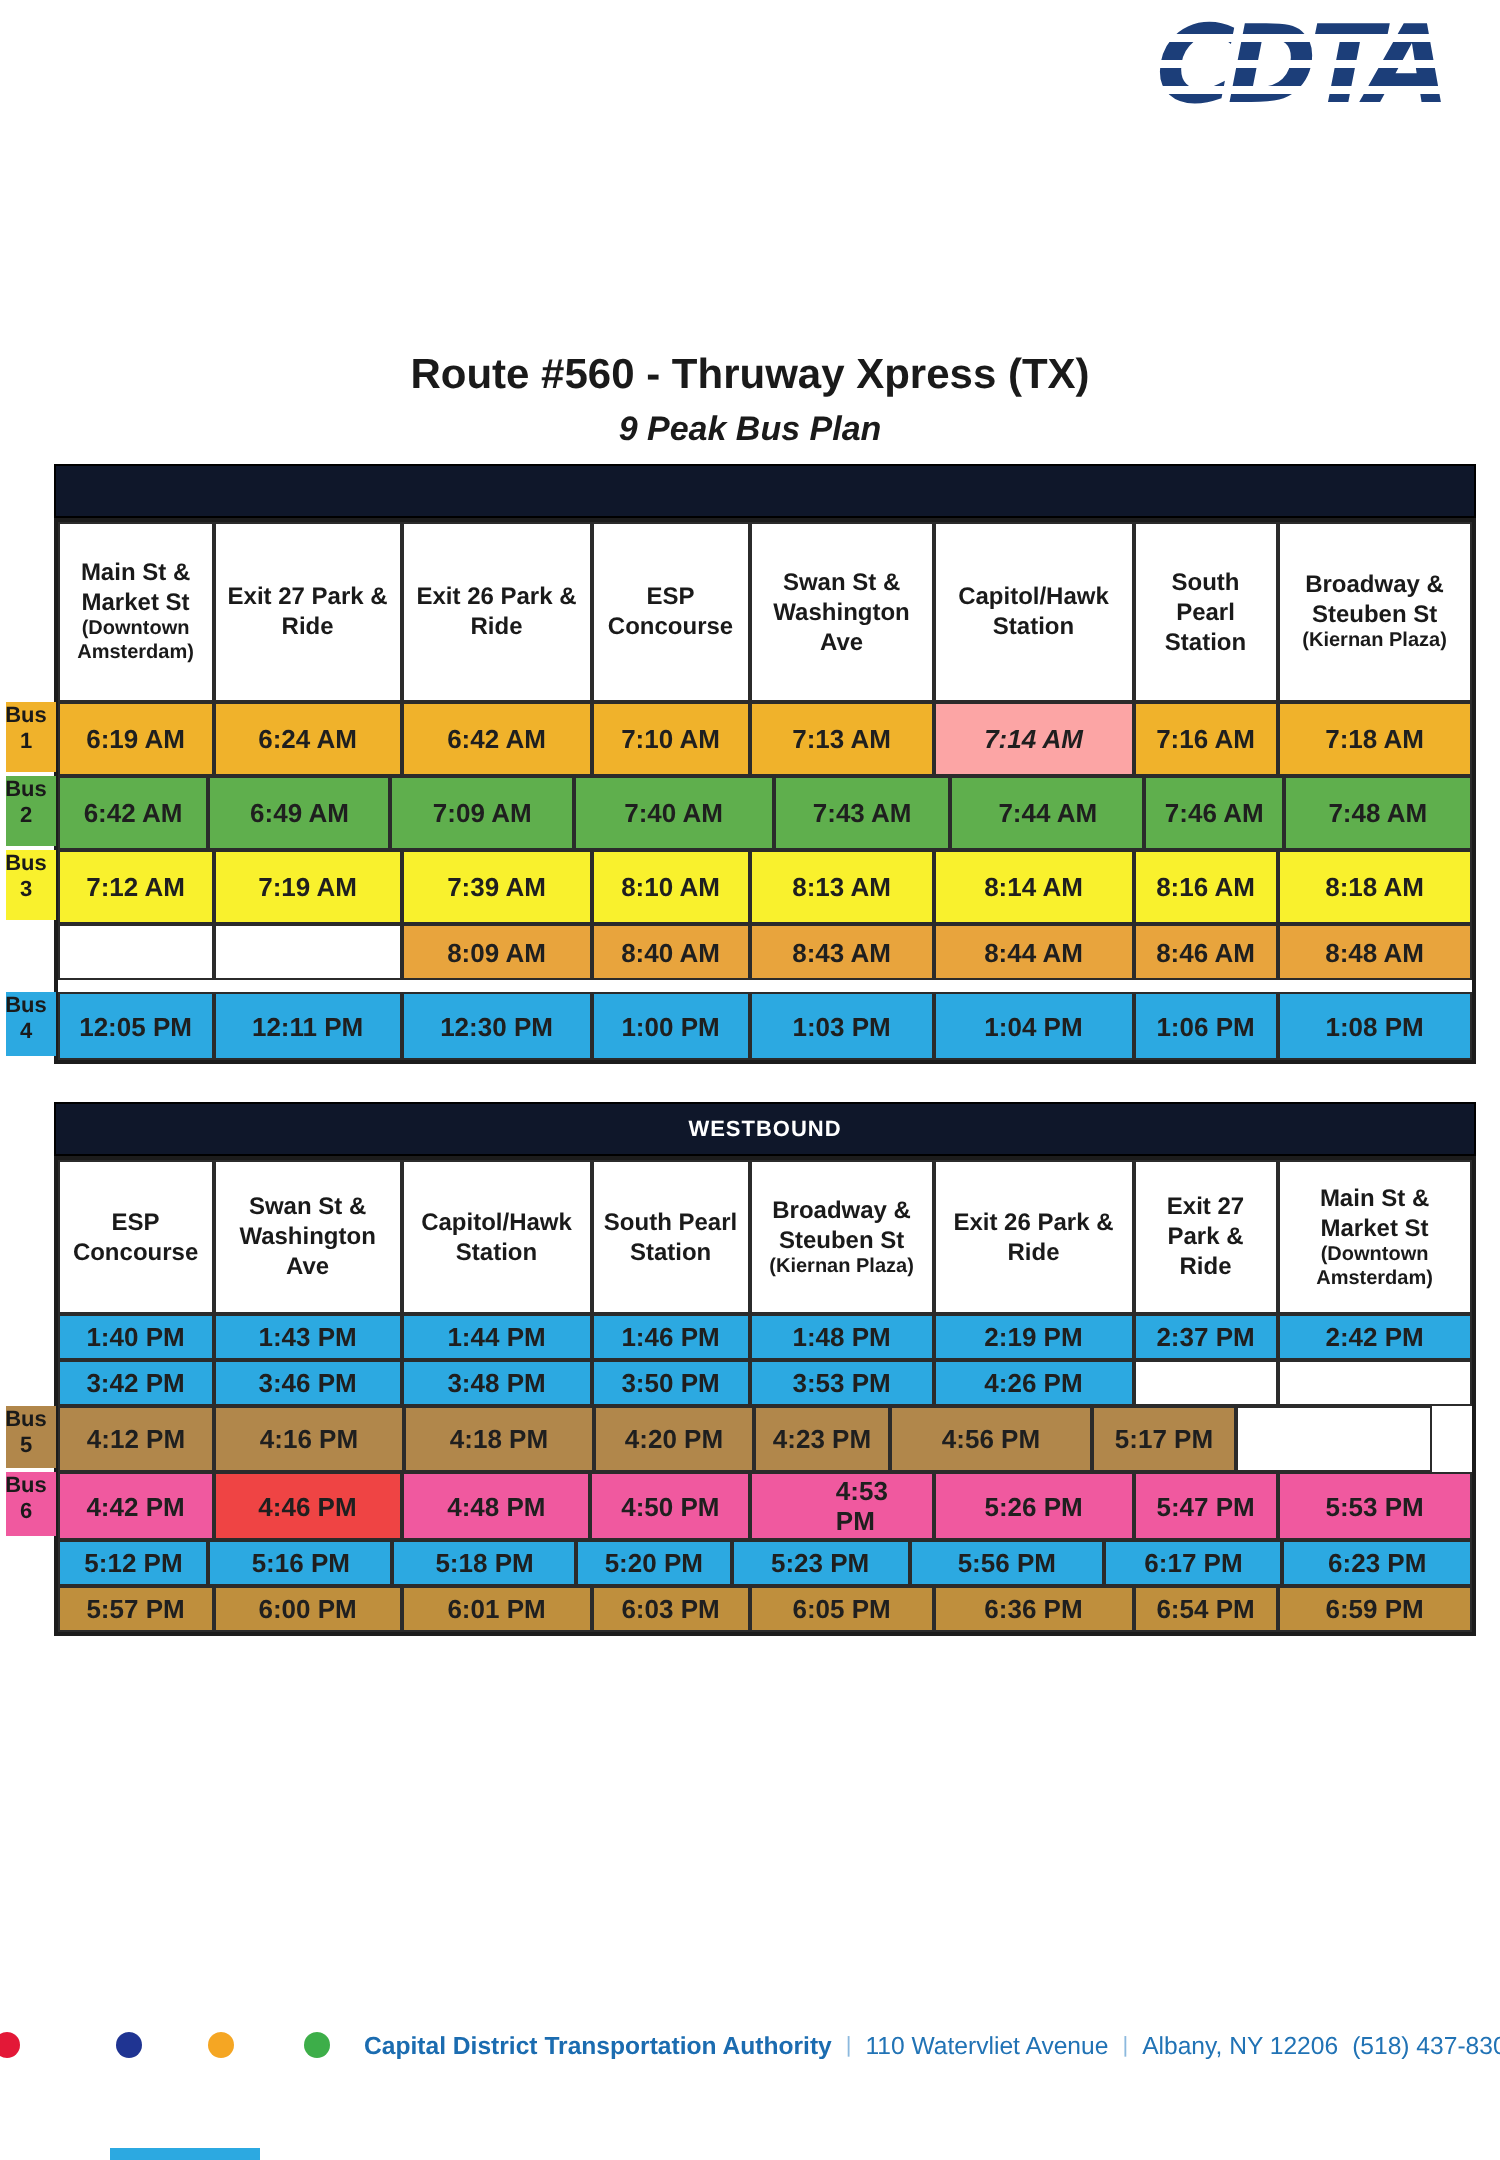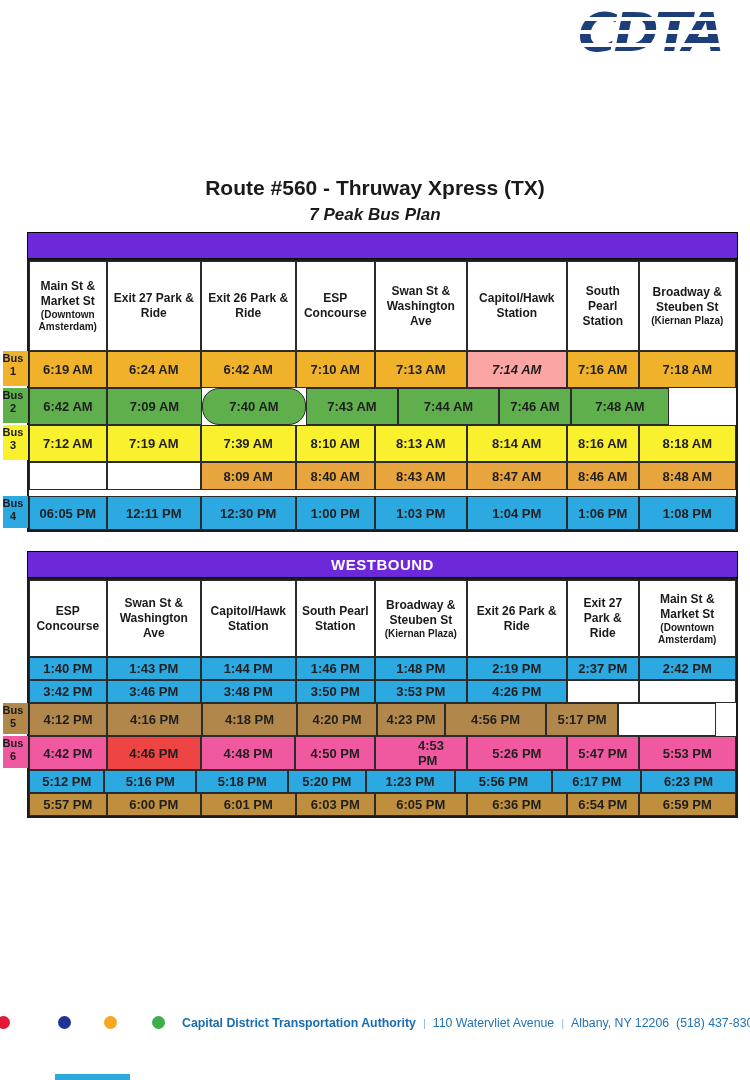--- a/index.html
+++ b/index.html
@@ -16,22 +16,22 @@
   
   .title{position:absolute;top:176px;left:0;width:100%;text-align:center;
          font-size:21px;font-weight:700;}
   .subtitle{position:absolute;top:205px;left:0;width:100%;text-align:center;
             font-size:17px;font-weight:700;font-style:italic;}
 
   
   .section{position:absolute;left:27px;width:711px;}
   .section.east{top:232px;}
   .section.west{top:551px;}
-  .banner{height:27px;background:#6d28d9;border:1px solid #000;color:#ffffff;
-          font-size:15px;font-weight:700;display:flex;align-items:center;justify-content:center;
+  .banner{height:27px;background:#0f172a;border:1px solid #000;color:#ffffff;
+          font-size:11px;font-weight:700;display:flex;align-items:center;justify-content:center;
           letter-spacing:.5px;}
   .sched-table{position:relative;background:#fff;border:2px solid #1c1c1c;width:711px;}
   .thead{display:flex;}
   .th{border:1px solid #2b2b2b;background:#ffffff;display:flex;flex-direction:column;
       align-items:center;justify-content:center;text-align:center;padding:2px 2px;}
   .th-main{font-size:12px;font-weight:700;line-height:1.25;}
   .th-sub{font-size:10px;font-weight:700;line-height:1.2;}
   .trow{display:flex;}
   .td{border:1px solid #2b2b2b;display:flex;align-items:center;justify-content:center;
       font-size:13px;font-weight:600;color:#1f1f1f;}
@@ -54,21 +54,21 @@
 <div class="page">
 
   <div class="logo">
     <div class="logo-text">CDTA</div>
     <div class="logo-stripe" style="top:13px;"></div>
     <div class="logo-stripe" style="top:26px;"></div>
     <div class="logo-stripe" style="top:39px;"></div>
   </div>
 
   <div class="title">Route #560 - Thruway Xpress (TX)</div>
-  <div class="subtitle">7 Peak Bus Plan</div>
+  <div class="subtitle">9 Peak Bus Plan</div>
 
   <div class="section east">
     <div class="banner"></div>
     <div class="sched-table">
       <div class="thead" style="height: 90px;">
           <div class="th" style="width: 78px;">
             <div class="th-main">Main St &amp; Market St</div>
             <div class="th-sub">(Downtown Amsterdam)</div>
           </div>
           <div class="th" style="width: 95px;">
@@ -100,22 +100,23 @@
             <div class="td" style="width: 95px; background: rgb(240, 178, 43);">6:24 AM</div>
             <div class="td" style="width: 95px; background: rgb(240, 178, 43);">6:42 AM</div>
             <div class="td" style="width: 80px; background: rgb(240, 178, 43);">7:10 AM</div>
             <div class="td" style="width: 92px; background: rgb(240, 178, 43);">7:13 AM</div>
             <div class="td" style="width: 101px; background: #fca5a5; font-style: italic;">7:14 AM</div>
             <div class="td" style="width: 72px; background: rgb(240, 178, 43);">7:16 AM</div>
             <div class="td" style="width: 98px; background: rgb(240, 178, 43);">7:18 AM</div>
           </div>
           <div class="trow" style="height: 37px;">
             <div class="td" style="width: 78px; background: rgb(95, 175, 77);">6:42 AM</div>
+            <div class="td" style="width: 95px; background: rgb(95, 175, 77);">6:49 AM</div>
             <div class="td" style="width: 95px; background: rgb(95, 175, 77);">7:09 AM</div>
-            <div class="td" style="width: 104px; background: rgb(95, 175, 77); border-radius: 17px;">7:40 AM</div>
+            <div class="td" style="width: 104px; background: rgb(95, 175, 77);">7:40 AM</div>
             <div class="td" style="width: 92px; background: rgb(95, 175, 77);">7:43 AM</div>
             <div class="td" style="width: 101px; background: rgb(95, 175, 77);">7:44 AM</div>
             <div class="td" style="width: 72px; background: rgb(95, 175, 77);">7:46 AM</div>
             <div class="td" style="width: 98px; background: rgb(95, 175, 77);">7:48 AM</div>
           </div>
           <div class="trow" style="height: 37px;">
             <div class="td" style="width: 78px; background: rgb(249, 241, 45);">7:12 AM</div>
             <div class="td" style="width: 95px; background: rgb(249, 241, 45);">7:19 AM</div>
             <div class="td" style="width: 95px; background: rgb(249, 241, 45);">7:39 AM</div>
             <div class="td" style="width: 80px; background: rgb(249, 241, 45);">8:10 AM</div>
@@ -123,26 +124,26 @@
             <div class="td" style="width: 101px; background: rgb(249, 241, 45);">8:14 AM</div>
             <div class="td" style="width: 72px; background: rgb(249, 241, 45);">8:16 AM</div>
             <div class="td" style="width: 98px; background: rgb(249, 241, 45);">8:18 AM</div>
           </div>
           <div class="trow" style="height: 28px; margin-bottom: 6px;">
             <div class="td" style="width: 78px; background: rgb(255, 255, 255);"></div>
             <div class="td" style="width: 95px; background: rgb(255, 255, 255);"></div>
             <div class="td" style="width: 95px; background: rgb(232, 164, 61);">8:09 AM</div>
             <div class="td" style="width: 80px; background: rgb(232, 164, 61);">8:40 AM</div>
             <div class="td" style="width: 92px; background: rgb(232, 164, 61);">8:43 AM</div>
-            <div class="td" style="width: 101px; background: rgb(232, 164, 61);">8:47 AM</div>
+            <div class="td" style="width: 101px; background: rgb(232, 164, 61);">8:44 AM</div>
             <div class="td" style="width: 72px; background: rgb(232, 164, 61);">8:46 AM</div>
             <div class="td" style="width: 98px; background: rgb(232, 164, 61);">8:48 AM</div>
           </div>
           <div class="trow" style="height: 34px;">
-            <div class="td" style="width: 78px; background: rgb(44, 169, 225);">06:05 PM</div>
+            <div class="td" style="width: 78px; background: rgb(44, 169, 225);">12:05 PM</div>
             <div class="td" style="width: 95px; background: rgb(44, 169, 225);">12:11 PM</div>
             <div class="td" style="width: 95px; background: rgb(44, 169, 225);">12:30 PM</div>
             <div class="td" style="width: 80px; background: rgb(44, 169, 225);">1:00 PM</div>
             <div class="td" style="width: 92px; background: rgb(44, 169, 225);">1:03 PM</div>
             <div class="td" style="width: 101px; background: rgb(44, 169, 225);">1:04 PM</div>
             <div class="td" style="width: 72px; background: rgb(44, 169, 225);">1:06 PM</div>
             <div class="td" style="width: 98px; background: rgb(44, 169, 225);">1:08 PM</div>
           </div>
         </div>
     <div class="bus-label" style="top: 90px; height: 35px; background: rgb(240, 178, 43);">
@@ -242,21 +243,21 @@
             <div class="td" style="width: 92px; background: rgb(240, 89, 159); padding-left: 42px;">4:53 PM</div>
             <div class="td" style="width: 101px; background: rgb(240, 89, 159);">5:26 PM</div>
             <div class="td" style="width: 72px; background: rgb(240, 89, 159);">5:47 PM</div>
             <div class="td" style="width: 98px; background: rgb(240, 89, 159);">5:53 PM</div>
           </div>
           <div class="trow" style="height: 23px;">
             <div class="td" style="width: 78px; background: rgb(44, 169, 225);">5:12 PM</div>
             <div class="td" style="width: 95px; background: rgb(44, 169, 225);">5:16 PM</div>
             <div class="td" style="width: 95px; background: rgb(44, 169, 225);">5:18 PM</div>
             <div class="td" style="width: 80px; background: rgb(44, 169, 225);">5:20 PM</div>
-            <div class="td" style="width: 92px; background: rgb(44, 169, 225);">1:23 PM</div>
+            <div class="td" style="width: 92px; background: rgb(44, 169, 225);">5:23 PM</div>
             <div class="td" style="width: 101px; background: rgb(44, 169, 225);">5:56 PM</div>
             <div class="td" style="width: 92px; background: rgb(44, 169, 225);">6:17 PM</div>
             <div class="td" style="width: 98px; background: rgb(44, 169, 225);">6:23 PM</div>
           </div>
           <div class="trow" style="height: 23px;">
             <div class="td" style="width: 78px; background: rgb(191, 143, 61);">5:57 PM</div>
             <div class="td" style="width: 95px; background: rgb(191, 143, 61);">6:00 PM</div>
             <div class="td" style="width: 95px; background: rgb(191, 143, 61);">6:01 PM</div>
             <div class="td" style="width: 80px; background: rgb(191, 143, 61);">6:03 PM</div>
             <div class="td" style="width: 92px; background: rgb(191, 143, 61);">6:05 PM</div>

